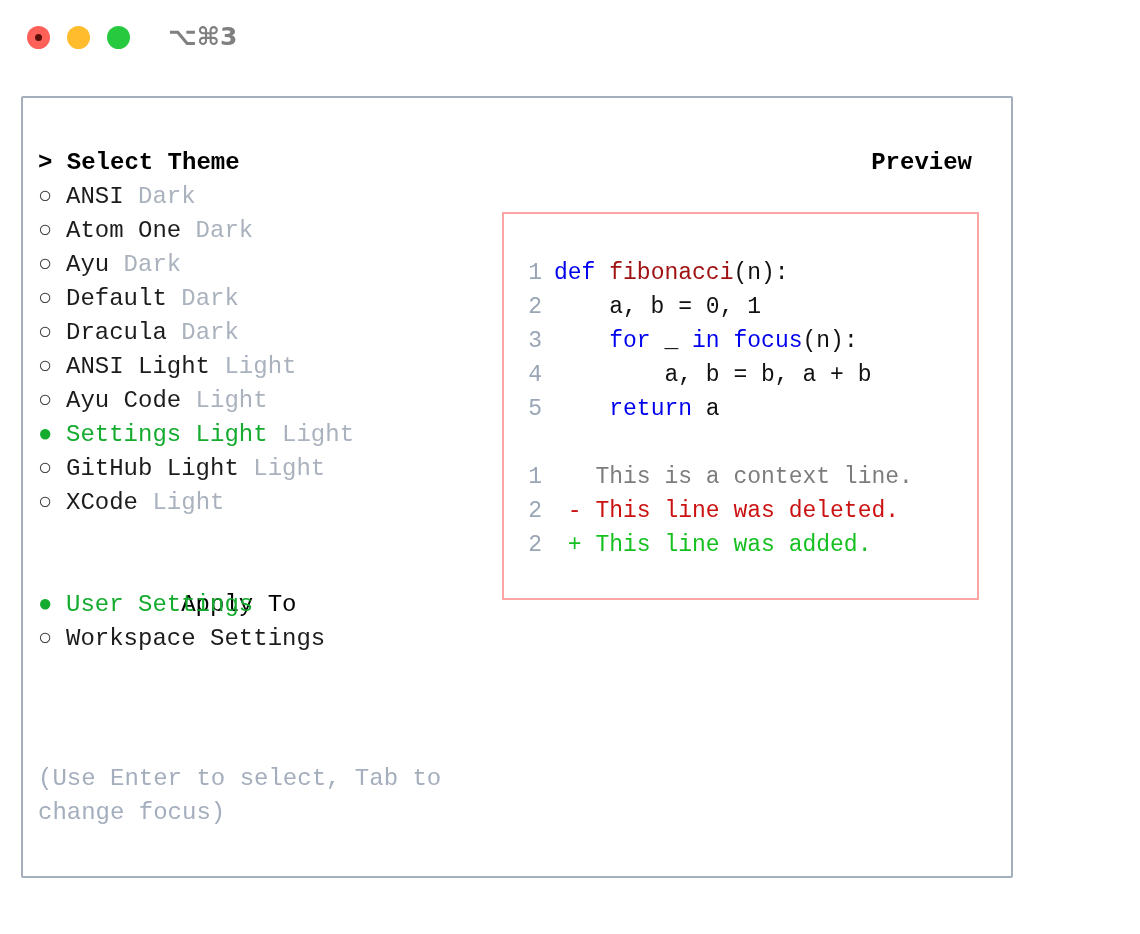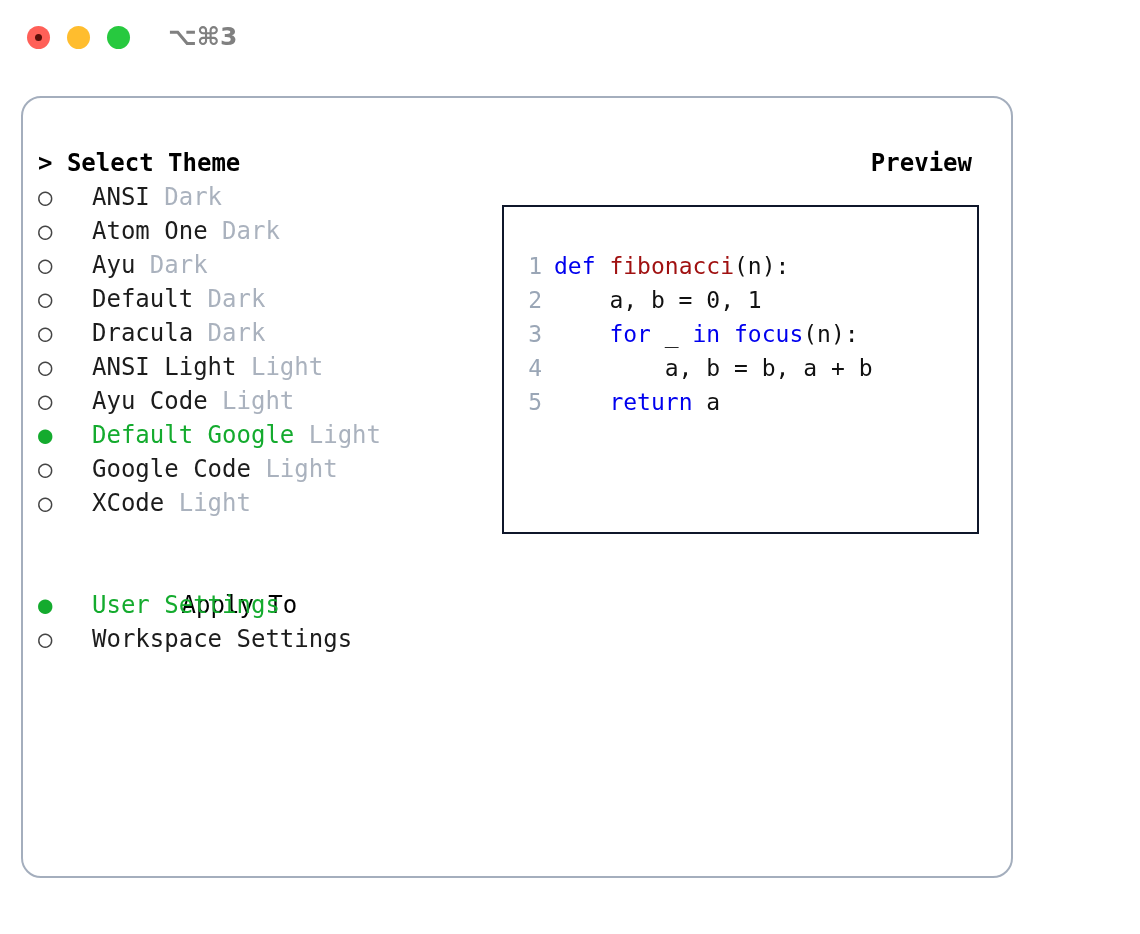--- a/index.html
+++ b/index.html
@@ -70,23 +70,24 @@
   }
 
   
   .card {
     position: absolute;
     left: 21px;
     top: 96px;
     width: 992px;
     height: 782px;
     border: 2px solid #a4aebd;
-    border-radius: 20px;
+    border-radius: 2px;
     background: #ffffff;
     box-sizing: border-box;
+    font-family: Liberation Mono, monospace;
   }
 
   
   .left-col {
     position: absolute;
     left: 15px;
     top: 48px;
     width: 440px;
   }
   .section-header {
@@ -106,21 +107,21 @@
     white-space: pre;
     display: block;
   }
   .marker {
     display: inline-block;
     width: 28px;
     color: #444444;
   }
   .opt-row.selected .marker { color: #14ab2e; }
   .opt-row.selected .opt-label { color: #14ab2e; }
-  .opt-label { color: #1c1c1c; margin-left: 26px; }
+  .opt-label { color: #1c1c1c; }
   .opt-tag { color: #aab2be; margin-top: 22px; }
 
   .spacer-row { height: 34px; }
 
   .hint {
     position: absolute;
     left: 15px;
     top: 664px;
     width: 410px;
     font-size: 24px;
@@ -140,24 +141,24 @@
     font-size: 24px;
     font-weight: bold;
     color: #000000;
     height: 34px;
     line-height: 34px;
     text-align: right;
   }
   .preview-box {
     position: absolute;
     left: 479px;
-    top: 107px;
+    top: 114px;
     width: 477px;
-    height: 329px;
-    border: 2px solid #0f172a;
+    height: 388px;
+    border: 2px solid #fca5a5;
     box-sizing: border-box;
     background: #ffffff;
   }
   .code-area {
     position: absolute;
     left: 12px;
     top: 42px;
     width: 450px;
   }
   .code-line {
@@ -203,50 +204,56 @@
       <div class="section-header bold">&gt; Select Theme</div>
 
       <div id="theme-items">
           <div class="opt-row"><span class="marker">○</span><span class="opt-label">ANSI</span><span class="opt-tag"> Dark</span></div>
           <div class="opt-row"><span class="marker">○</span><span class="opt-label">Atom One</span><span class="opt-tag"> Dark</span></div>
           <div class="opt-row"><span class="marker">○</span><span class="opt-label">Ayu</span><span class="opt-tag"> Dark</span></div>
           <div class="opt-row"><span class="marker">○</span><span class="opt-label">Default</span><span class="opt-tag"> Dark</span></div>
           <div class="opt-row"><span class="marker">○</span><span class="opt-label">Dracula</span><span class="opt-tag"> Dark</span></div>
           <div class="opt-row"><span class="marker">○</span><span class="opt-label">ANSI Light</span><span class="opt-tag"> Light</span></div>
           <div class="opt-row"><span class="marker">○</span><span class="opt-label">Ayu Code</span><span class="opt-tag"> Light</span></div>
-          <div class="opt-row selected"><span class="marker">●</span><span class="opt-label">Default Google</span><span class="opt-tag"> Light</span></div>
-          <div class="opt-row"><span class="marker">○</span><span class="opt-label">Google Code</span><span class="opt-tag"> Light</span></div>
+          <div class="opt-row selected"><span class="marker">●</span><span class="opt-label">Settings Light</span><span class="opt-tag"> Light</span></div>
+          <div class="opt-row"><span class="marker">○</span><span class="opt-label">GitHub Light</span><span class="opt-tag"> Light</span></div>
           <div class="opt-row"><span class="marker">○</span><span class="opt-label">XCode</span><span class="opt-tag"> Light</span></div>
         </div>
 
       <div class="spacer-row"></div>
 
       <div class="section-header">
         <span class="marker"></span><span>Apply To</span>
       </div>
 
       <div id="apply-items">
           <div class="opt-row selected"><span class="marker">●</span><span class="opt-label">User Settings</span></div>
           <div class="opt-row"><span class="marker">○</span><span class="opt-label">Workspace Settings</span></div>
         </div>
 
     </div>
 
+    <div class="hint">(Use Enter to select, Tab to change focus)</div>
 
     <div class="right-col">
       <div class="preview-title">Preview</div>
     </div>
 
     <div class="preview-box">
       <div class="code-area">
         <div id="code-lines">
             <div class="code-line"><span class="ln">1</span><span class="kw">def </span><span class="fn">fibonacci</span><span class="plain">(n):</span></div>
             <div class="code-line"><span class="ln">2</span><span class="plain">    a, b = 0, 1</span></div>
             <div class="code-line"><span class="ln">3</span><span class="plain">    </span><span class="kw">for</span><span class="plain"> _ </span><span class="kw">in focus</span><span class="plain">(n):</span></div>
             <div class="code-line"><span class="ln">4</span><span class="plain">        a, b = b, a + b</span></div>
             <div class="code-line"><span class="ln">5</span><span class="plain">    </span><span class="kw">return</span><span class="plain"> a</span></div>
           </div>
         <div class="blank-line"></div>
+        <div id="diff-lines">
+            <div class="code-line"><span class="ln">1</span><span class="ctx">   This is a context line.</span></div>
+            <div class="code-line"><span class="ln">2</span><span class="del"> - This line was deleted.</span></div>
+            <div class="code-line"><span class="ln">2</span><span class="add"> + This line was added.</span></div>
+          </div>
       </div>
     </div>
 
   </div>
 </div>
 
 </body></html>

